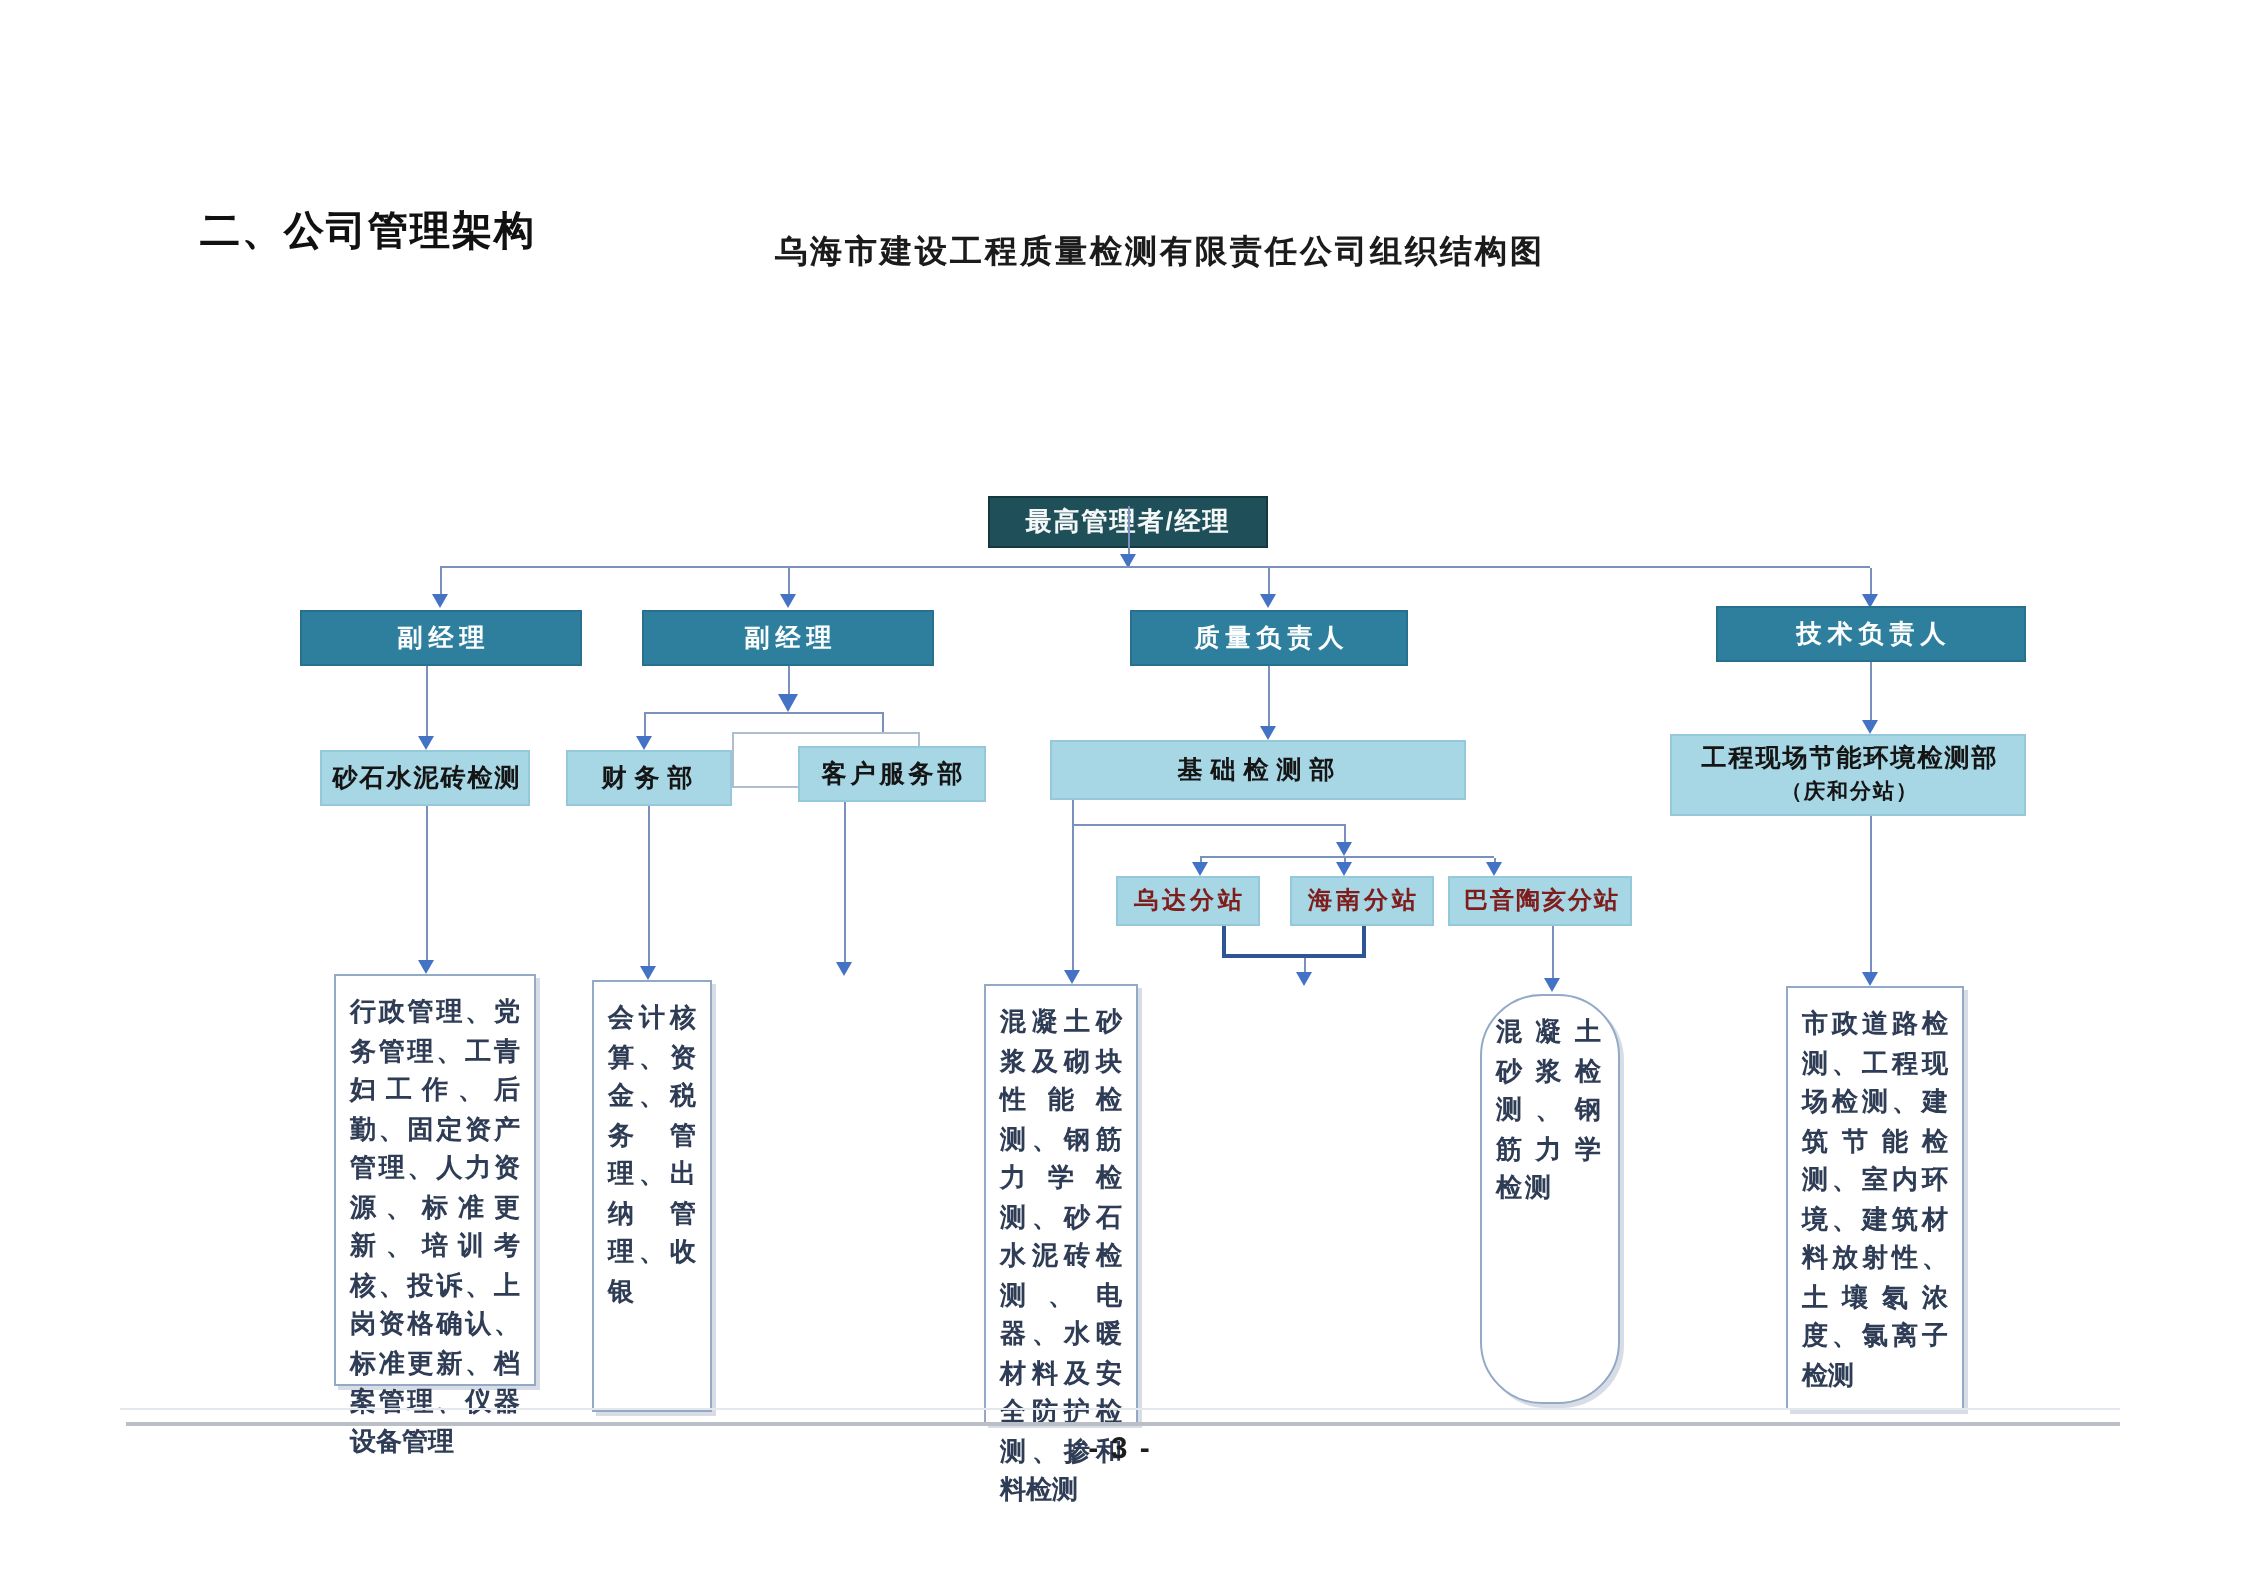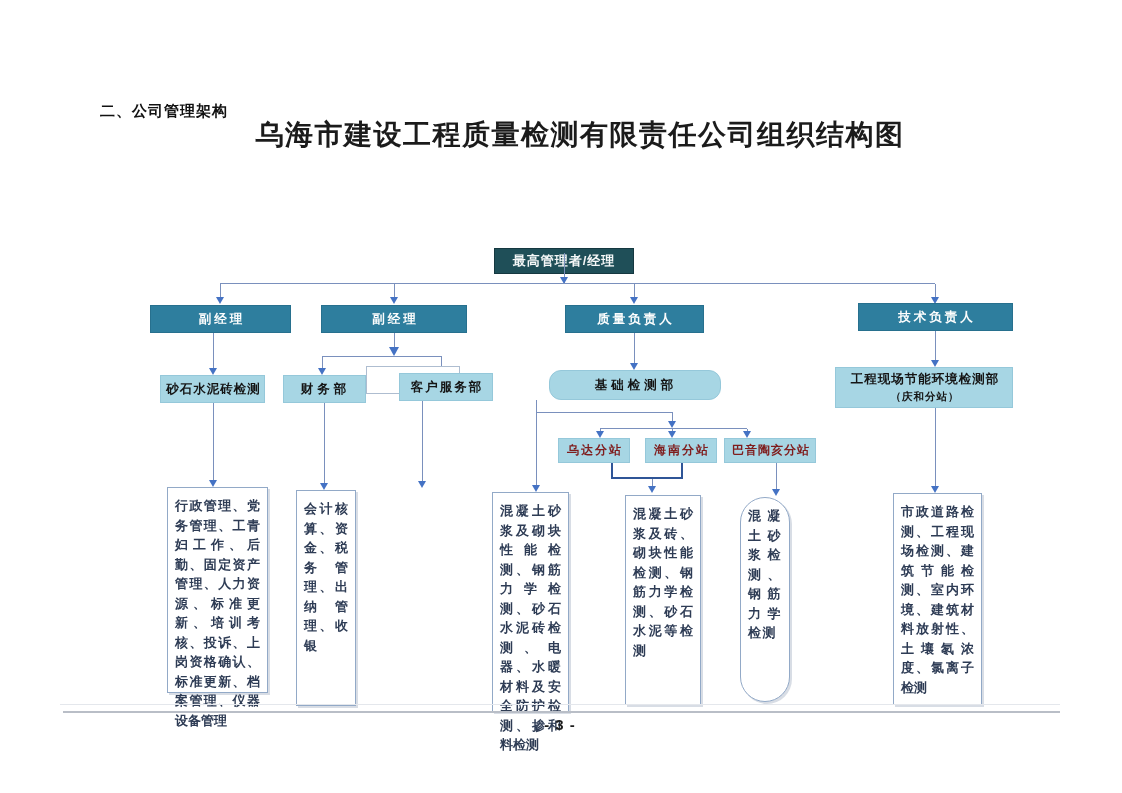--- a/index.html
+++ b/index.html
@@ -1,20 +1,20 @@
 <!DOCTYPE html>
 <html><head>
 <meta charset="utf-8">
 <style>
   html,body{margin:0;padding:0;background:#ffffff;}
   #page{position:relative;width:1122px;height:793px;background:#ffffff;overflow:hidden;
         font-family:"Liberation Sans","DejaVu Sans",sans-serif;}
   .abs{position:absolute;box-sizing:border-box;}
-  #heading{left:100px;top:102px;font-size:15px;font-weight:bold;color:#111;letter-spacing:1px;}
-  #title{left:250px;top:116px;width:660px;text-align:center;font-size:28px;font-weight:bold;color:#1b1b1b;letter-spacing:1.5px;}
+  #heading{left:100px;top:102px;font-size:20px;font-weight:bold;color:#111;letter-spacing:1px;}
+  #title{left:250px;top:116px;width:660px;text-align:center;font-size:16px;font-weight:bold;color:#1b1b1b;letter-spacing:1.5px;}
   .box{position:absolute;display:flex;align-items:center;justify-content:center;box-sizing:border-box;font-weight:bold;text-align:center;}
   .lv1{background:#1f4f58;color:#f5f8f8;border:1px solid #153840;font-size:13px;letter-spacing:1px;}
   .lv2{background:#2e7e9e;color:#fcfdfd;border:1px solid #27708e;font-size:12.5px;letter-spacing:3px;padding-left:3px;}
   .lv3{background:#a7d6e4;color:#151515;border:1px solid #95c8da;font-size:12.5px;letter-spacing:2px;padding-left:2px;}
   .lv3 .two{display:flex;flex-direction:column;line-height:17px;}
   .lv3 .sm{font-size:10.5px;letter-spacing:1px;}
   .sub{background:#a7d6e4;color:#7f1d1d;border:1px solid #95c8da;font-size:12px;letter-spacing:2px;padding-left:2px;}
   .ghost{position:absolute;background:#ffffff;border:1px solid #aebdd0;box-sizing:border-box;}
   .duty{position:absolute;box-sizing:border-box;background:#fff;border:1px solid #92a9c7;
         box-shadow:2px 2px 0 rgba(168,180,198,.45);color:#2e3c55;font-size:13px;line-height:19.5px;
@@ -70,21 +70,21 @@
   <div class="vl" style="left:634px;top:333px;height:31px;"></div>
   <div class="ar" style="left:630px;top:363px;"></div>
 
   <div class="vl" style="left:935px;top:331px;height:30px;"></div>
   <div class="ar" style="left:931px;top:360px;"></div>
 
   <div class="box lv3" style="left:160px;top:375px;width:105px;height:28px;letter-spacing:1px;">砂石水泥砖检测</div>
   <div class="box lv3" style="left:283px;top:375px;width:83px;height:28px;letter-spacing:4px;">财务部</div>
   <div class="ghost" style="left:366px;top:366px;width:94px;height:28px;"></div>
   <div class="box lv3" style="left:373px;top:373px;width:94px;height:28px;margin-left:26px;">客户服务部</div>
-  <div class="box lv3" style="left:549px;top:370px;width:172px;height:30px;letter-spacing:4px;border-radius:12px;">基础检测部</div>
+  <div class="box lv3" style="left:525px;top:370px;width:208px;height:30px;letter-spacing:4px;">基础检测部</div>
   <div class="box lv3" style="left:835px;top:367px;width:178px;height:41px;letter-spacing:1px;">
     <span class="two">
       <span>工程现场节能环境检测部</span>
       <span class="sm">（庆和分站）</span>
     </span>
   </div>
 
   <div class="vl" style="left:536px;top:400px;height:86px;"></div>
   <div class="ar" style="left:532px;top:485px;"></div>
   <div class="hl" style="left:536px;top:412px;width:136px;"></div>
@@ -116,21 +116,20 @@
   <div class="vl" style="left:213px;top:403px;height:77px;"></div>
   <div class="ar" style="left:209px;top:480px;"></div>
   <div class="vl" style="left:324px;top:403px;height:80px;"></div>
   <div class="ar" style="left:320px;top:483px;"></div>
   <div class="vl" style="left:422px;top:401px;height:80px;"></div>
   <div class="ar" style="left:418px;top:481px;"></div>
 
   <div class="duty" style="left:167px;top:487px;width:101px;height:206px;">行政管理、党务管理、工青妇工作、后勤、固定资产管理、人力资源、标准更新、培训考核、投诉、上岗资格确认、标准更新、档案管理、仪器设备管理</div>
   <div class="duty" style="left:296px;top:490px;width:60px;height:216px;">会计核算、资金、税务管理、出纳管理、收银</div>
   <div class="duty" style="left:492px;top:492px;width:77px;height:220px;">混凝土砂浆及砌块性能检测、钢筋力学检测、砂石水泥砖检测、电器、水暖材料及安全防护检测、掺和料检测</div>
-  <div class="duty" style="left:625px;top:495px;width:76px;height:210px;">混凝土砂浆及砖、砌块性能检测、钢筋力学检测、砂石水泥等检测</div>
-  <div class="duty" style="left:740px;top:497px;width:50px;height:205px;letter-spacing:1.5px;border-radius:31px;">混凝土砂浆检测、钢筋力学检测</div>
+  <div class="duty" style="left:740px;top:497px;width:70px;height:205px;letter-spacing:1.5px;border-radius:31px;">混凝土砂浆检测、钢筋力学检测</div>
   <div class="duty" style="left:893px;top:493px;width:89px;height:212px;">市政道路检测、工程现场检测、建筑节能检测、室内环境、建筑材料放射性、土壤氡浓度、氯离子检测</div>
 
   <div class="abs" id="rule-faint"></div>
   <div class="abs" id="rule"></div>
   <div class="abs" id="pageno">- 3 -</div>
 
 </div>
 
 </body></html>

